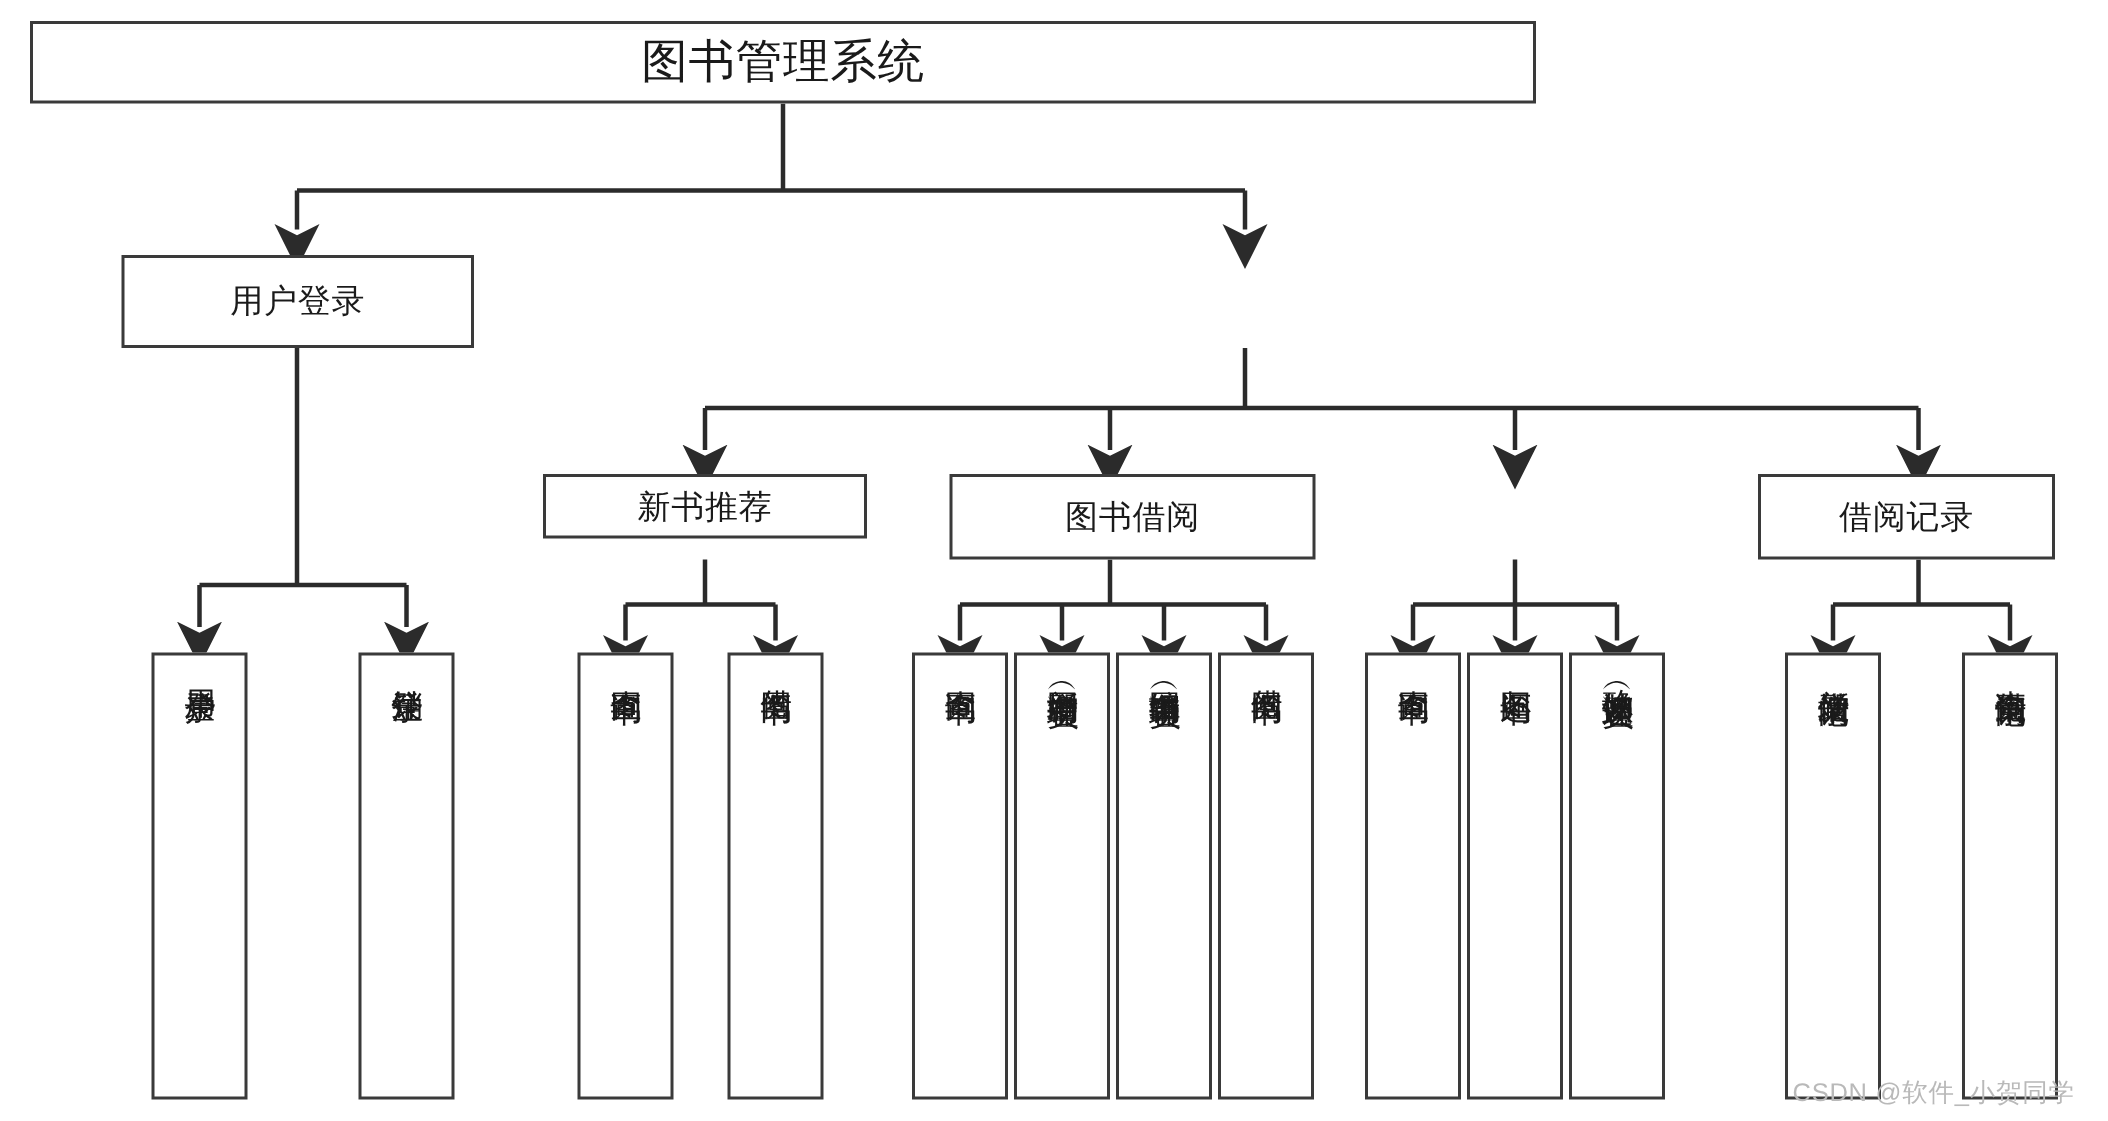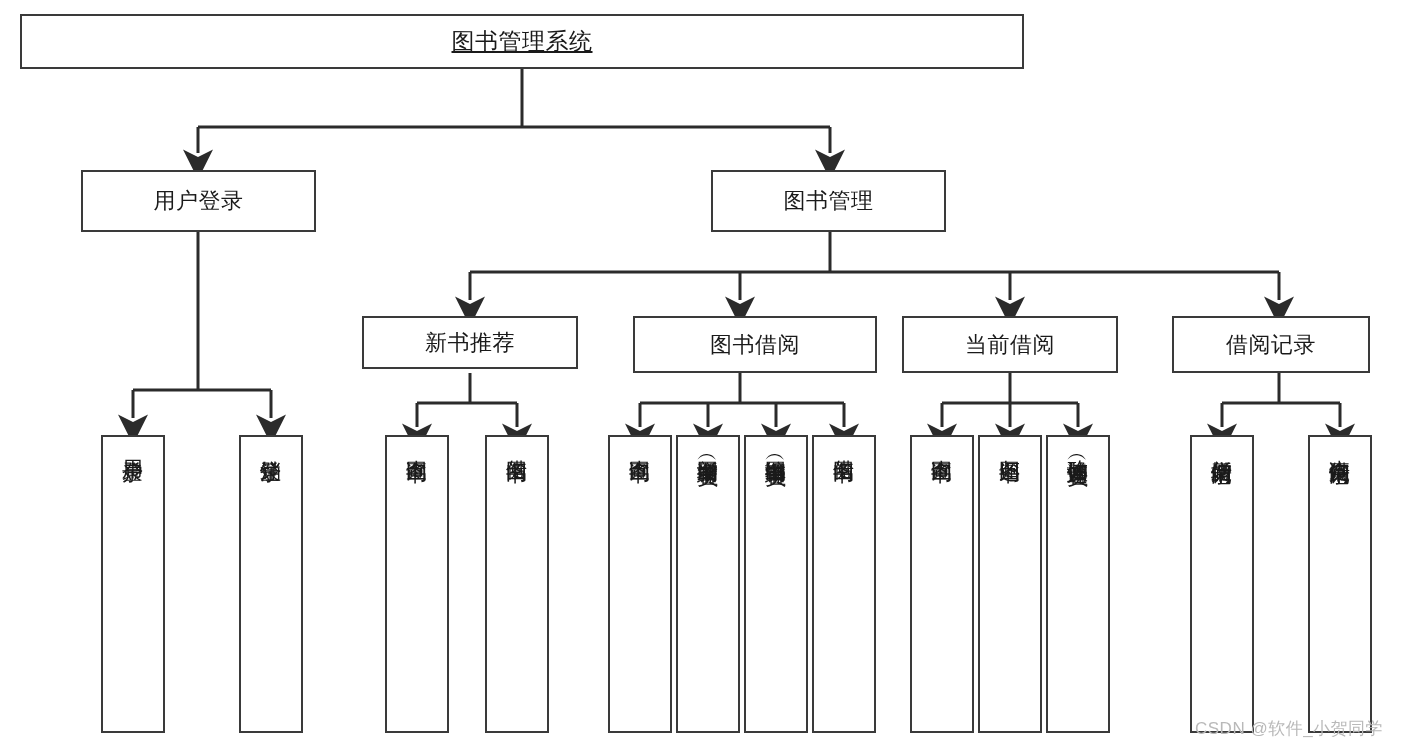--- a/index.html
+++ b/index.html
@@ -52,21 +52,21 @@
     justify-content: center;
     padding-top: 6px;
   }
   .node.vertical .node-label {
     writing-mode: vertical-rl;
     text-orientation: upright;
     font-size: 21px;
     letter-spacing: 1px;
     line-height: 1.1;
   }
-  .node.root .node-label { font-size: 23px; text-decoration: underline; }
+  .node.root .node-label { font-size: 31px; }
   .watermark {
     position: absolute;
     color: #b9b9b9;
     font-size: 17px;
     letter-spacing: 0.5px;
     white-space: nowrap;
     user-select: none;
   }
 </style>
 </head>
@@ -124,32 +124,26 @@
     </g>
   </svg>
 
   <div class="node horizontal root" style="left:20px; top:14px; width:1004px; height:55px;">
     <span class="node-label">图书管理系统</span>
   </div>
 
   <div class="node horizontal" style="left:81px; top:170px; width:235px; height:62px;">
     <span class="node-label">用户登录</span>
   </div>
-  <div class="node horizontal" style="left:711px; top:170px; width:235px; height:62px;">
-    <span class="node-label">图书管理</span>
-  </div>
 
-  <div class="node horizontal" style="left:362px; top:316px; width:216px; height:53px;align-items:center;">
+  <div class="node horizontal" style="left:362px; top:316px; width:216px; height:43px;align-items:center;">
     <span class="node-label">新书推荐</span>
   </div>
   <div class="node horizontal" style="left:633px; top:316px; width:244px; height:57px;">
     <span class="node-label">图书借阅</span>
-  </div>
-  <div class="node horizontal" style="left:902px; top:316px; width:216px; height:57px;">
-    <span class="node-label">当前借阅</span>
   </div>
   <div class="node horizontal" style="left:1172px; top:316px; width:198px; height:57px;">
     <span class="node-label">借阅记录</span>
   </div>
 
   <div class="node vertical" style="left:101px; top:435px; width:64px; height:298px;">
     <span class="node-label">用户登录</span>
   </div>
   <div class="node vertical" style="left:239px; top:435px; width:64px; height:298px;">
     <span class="node-label">注销登录</span>

